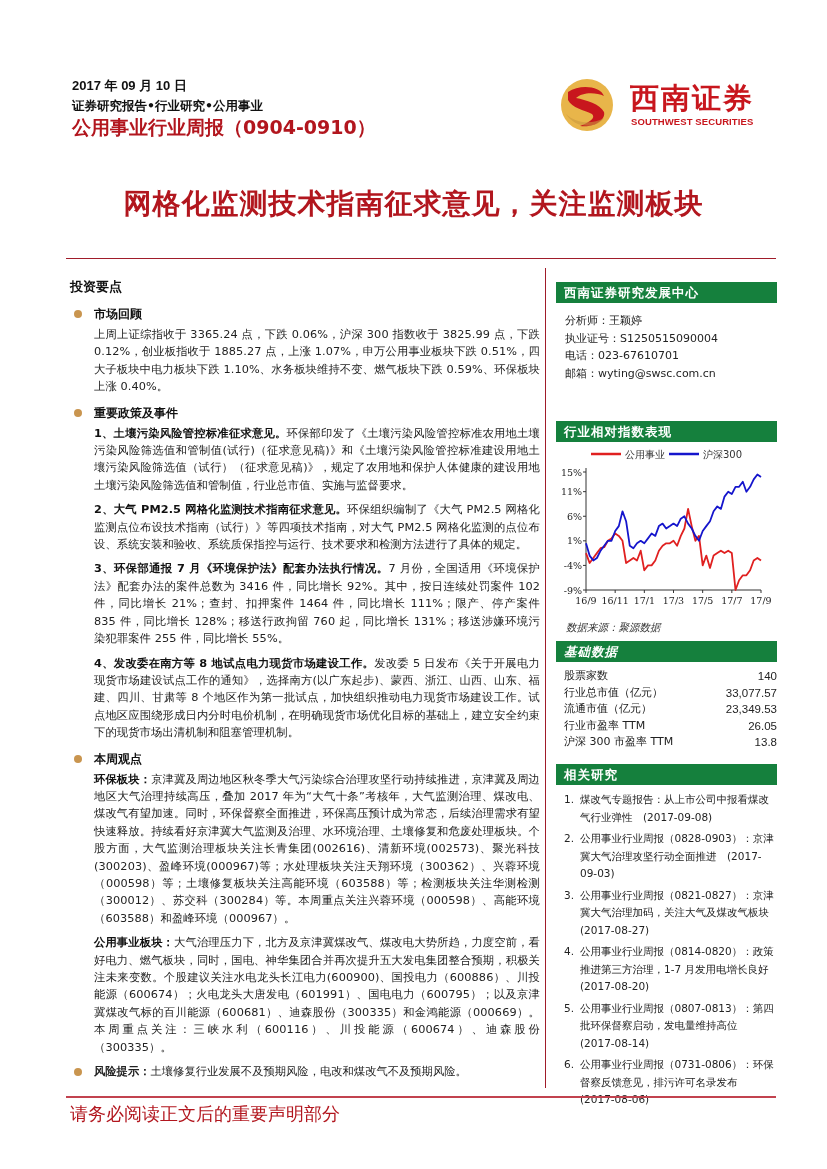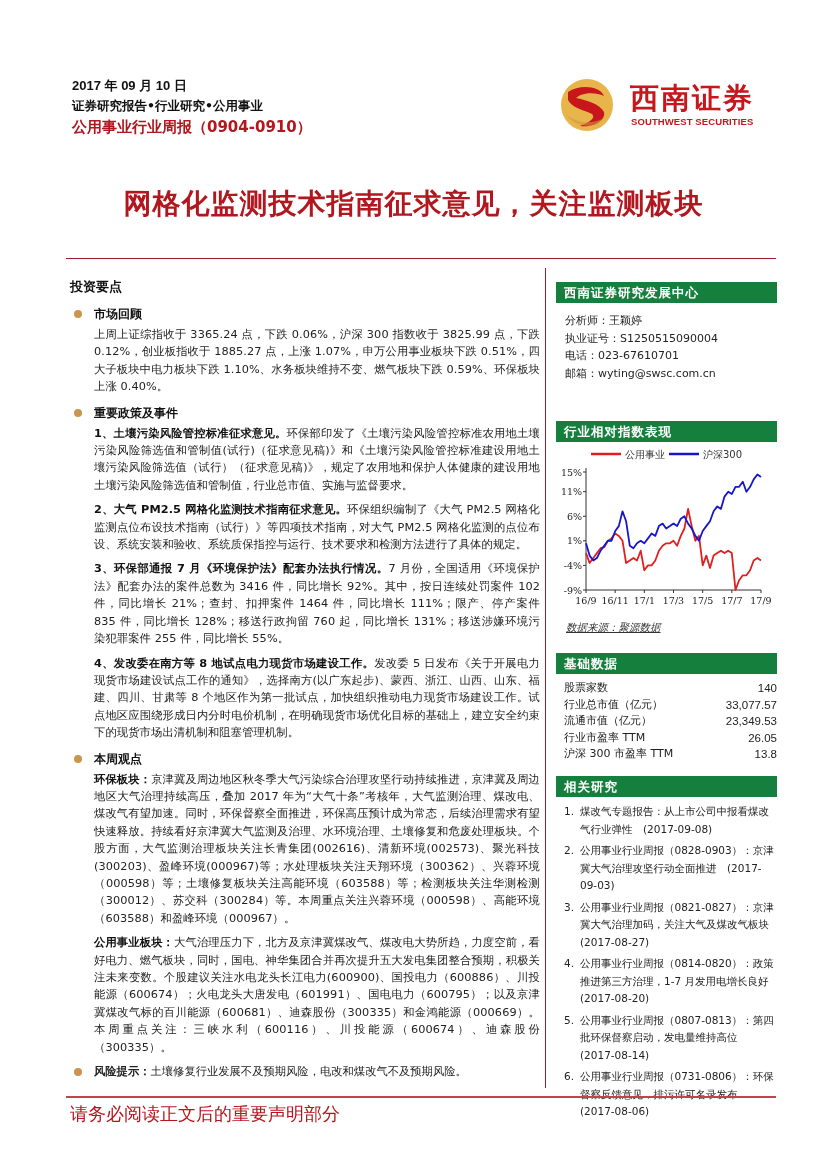--- a/index.html
+++ b/index.html
@@ -2,21 +2,21 @@
 <html><head>
 <meta charset="utf-8">
 <style>
   * { margin:0; padding:0; box-sizing:border-box; }
   html, body { width:827px; height:1169px; background:#ffffff; }
   body { position:relative; font-family:"DejaVu Sans", "Liberation Sans", sans-serif; color:#222; overflow:hidden; }
 
   .hdr-meta { position:absolute; left:72px; top:76px; }
   .hdr-date { font-family:"Liberation Sans", sans-serif; font-weight:bold; font-size:13px; color:#111; height:20px; line-height:20px; }
   .hdr-cat { font-weight:bold; font-size:12.5px; color:#111; height:20px; line-height:20px; }
-  .hdr-series { font-weight:bold; font-size:15px; color:#b2161e; height:22px; line-height:22px; }
+  .hdr-series { font-weight:bold; font-size:19px; color:#b2161e; height:22px; line-height:22px; }
 
   .logo { position:absolute; left:560px; top:76px; width:210px; height:58px;text-align:center; }
   .logo-mark { position:absolute; left:0; top:2px; width:54px; height:54px; }
   .logo-cn { position:absolute; left:70px; top:6px; font-family:"DejaVu Serif", serif; font-weight:bold; font-size:29px; color:#c8161d; letter-spacing:2px; line-height:32px; }
   .logo-en { position:absolute; left:71px; top:40px; font-family:"Liberation Sans", sans-serif; font-weight:bold; font-size:9.5px; color:#c8161d; letter-spacing:0.1px; }
 
   .title { position:absolute; left:0; width:827px; top:185px; text-align:center; font-family:"DejaVu Serif", serif; font-weight:bold; font-size:28px; color:#b2161e; letter-spacing:1px; }
 
   .rule-top { position:absolute; left:66px; top:258px; width:710px; height:1px; background:#a01c2a; }
   .vdivider { position:absolute; left:545px; top:268px; width:1px; height:820px; background:#a01c2a; }
@@ -29,21 +29,21 @@
   .dot { position:absolute; left:4px; top:6px; width:8px; height:8px; border-radius:50%; background:#c9954f; }
   .para { padding-left:24px; font-size:11.3px; line-height:17.4px; color:#222; text-align:justify; margin-bottom:7px; letter-spacing:0.1px; }
   .para b { color:#111; }
   .risk { position:relative; padding-left:24px; font-size:11.3px; line-height:17.4px; margin-top:2px; }
   .risk .dot { top:5px; }
 
   .side { position:absolute; left:556px; top:282px; width:221px; }
   .side-h { background:#15803d; color:#fff; font-weight:bold; font-size:12.5px; height:21px; line-height:21px; padding-left:8px; letter-spacing:1px; }
   .side-body { padding:9px 0 0 9px; font-size:11px; line-height:17.5px; color:#222; }
   .chart-wrap { position:relative; width:221px; height:175px; }
-  .src { font-style:italic; font-size:10.5px; color:#333; padding-left:10px; height:20px; line-height:20px;text-decoration:underline; }
+  .src { font-style:italic; font-size:10.5px; color:#333; padding-left:10px; height:20px; line-height:20px; }
   .kv { display:flex; justify-content:space-between; font-size:11px; line-height:16.5px; padding:0 0 0 8px; color:#222; }
   .kv .v { font-family:"Liberation Sans", sans-serif; font-size:11.5px; }
   .rel-item { position:relative; padding-left:24px; font-size:10.5px; line-height:17.5px; margin-bottom:4px; color:#222; }
   .rel-num { position:absolute; left:8px; top:0; }
 </style>
 </head>
 <body>
 
 <div class="hdr-meta">
   <div class="hdr-date">2017 年 09 月 10 日</div>
@@ -140,21 +140,21 @@
         <line x1="175.83333333333334" y1="148" x2="175.83333333333334" y2="151" stroke="#333"></line>
         <text x="175.83333333333334" y="162" font-size="9.5" fill="#222" text-anchor="middle" font-family="DejaVu Serif, serif">17/7</text>
         <line x1="205" y1="148" x2="205" y2="151" stroke="#333"></line>
         <text x="205" y="162" font-size="9.5" fill="#222" text-anchor="middle" font-family="DejaVu Serif, serif">17/9</text>
         <polyline points="30.0,111.1 33.6,121.0 37.3,116.0 40.9,111.1 44.6,106.2 48.2,105.2 51.9,98.8 55.5,96.4 59.2,91.5 62.8,93.9 66.5,98.8 70.1,121.0 73.8,118.5 77.4,116.0 81.0,118.5 84.7,108.7 88.3,128.3 92.0,123.4 95.6,123.4 99.3,118.5 102.9,108.7 106.6,103.8 110.2,101.3 113.9,101.3 117.5,98.8 121.1,103.8 124.8,93.9 128.4,86.5 132.1,66.9 135.7,84.1 139.4,98.8 143.0,93.9 146.7,123.4 150.3,113.6 154.0,125.9 157.6,113.6 161.3,111.1 164.9,108.7 168.5,111.1 172.2,108.7 175.8,111.1 179.5,148.0 183.1,138.2 186.8,133.3 190.4,133.3 194.1,128.3 197.7,118.5 201.4,116.0 205.0,118.5" fill="none" stroke="#e02020" stroke-width="1.8" stroke-linejoin="round"></polyline>
         <polyline points="30.0,101.3 33.6,113.6 37.3,118.5 40.9,116.0 44.6,108.7 48.2,103.8 51.9,98.8 55.5,98.8 59.2,89.0 62.8,84.1 66.5,69.3 70.1,79.2 73.8,103.8 77.4,106.2 81.0,101.3 84.7,98.8 88.3,101.3 92.0,96.4 95.6,91.5 99.3,93.9 102.9,84.1 106.6,81.6 110.2,86.5 113.9,84.1 117.5,81.6 121.1,84.1 124.8,76.7 128.4,74.3 132.1,81.6 135.7,86.5 139.4,93.9 143.0,98.8 146.7,89.0 150.3,84.1 154.0,79.2 157.6,69.3 161.3,64.4 164.9,66.9 168.5,54.6 172.2,49.7 175.8,52.1 179.5,44.8 183.1,44.8 186.8,39.8 190.4,49.7 194.1,44.8 197.7,37.4 201.4,32.5 205.0,34.9" fill="none" stroke="#1515cc" stroke-width="1.8" stroke-linejoin="round"></polyline>
       </svg>
   </div>
   <div class="src">数据来源：聚源数据</div>
 
-  <div class="side-h" style="margin-top:16px;">基础数据</div>
+  <div class="side-h" style="margin-top:4px;font-style:italic;">基础数据</div>
   <div style="padding-top:6px; height:98px;">
     <div class="kv">
         <span>股票家数</span>
         <span class="v">140</span>
       </div>
     <div class="kv">
         <span>行业总市值（亿元）</span>
         <span class="v">33,077.57</span>
       </div>
     <div class="kv">

